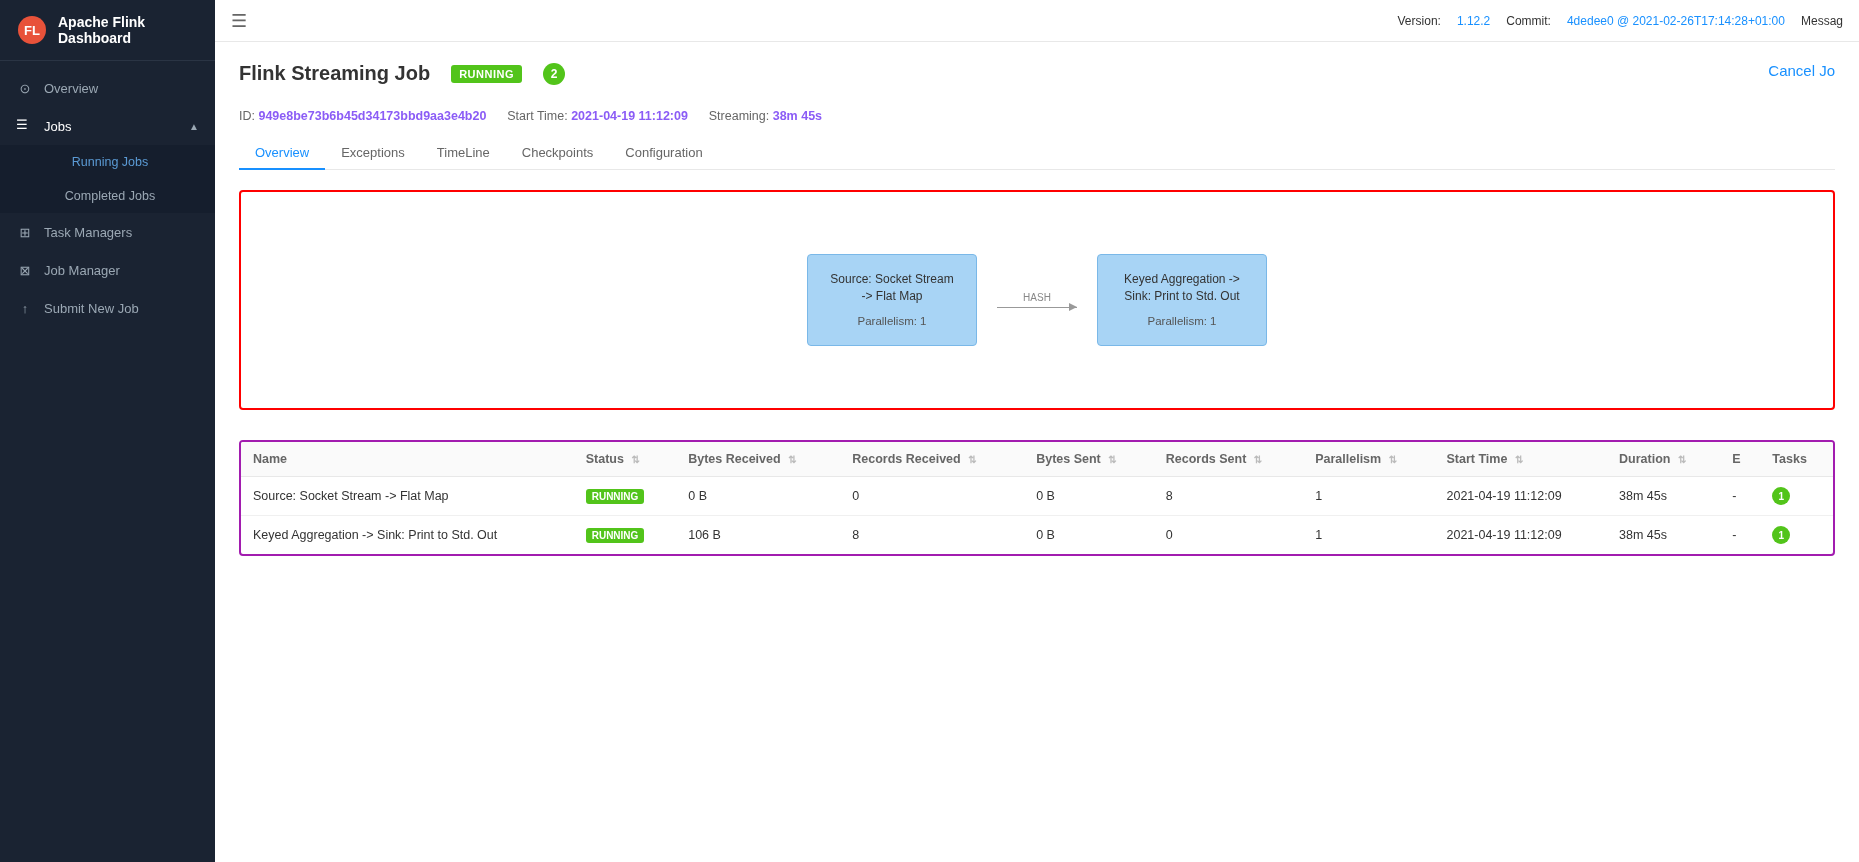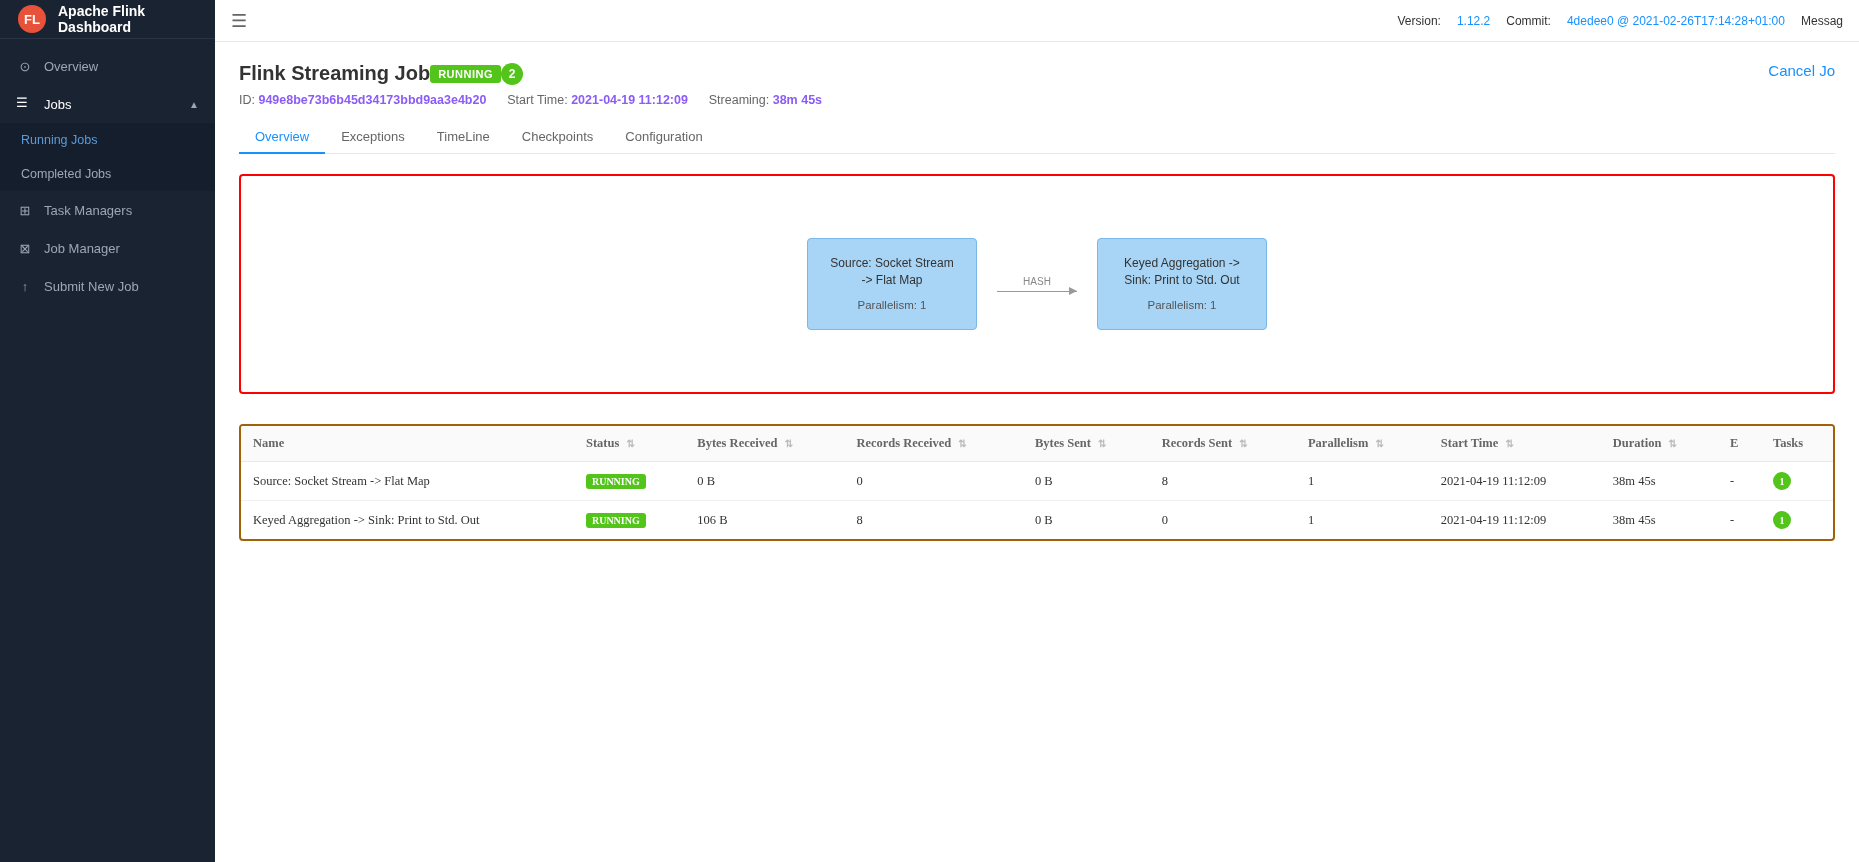--- a/index.html
+++ b/index.html
@@ -12,21 +12,21 @@
       background: #1a2332;
       color: #cdd3d9;
       display: flex;
       flex-direction: column;
       height: 100vh;
       overflow-y: auto;
     }
     .sidebar-logo {
       display: flex;
       align-items: center;
-      padding: 3px 16px;
+      padding: 14px 16px;
       background: #1a2332;
       border-bottom: 1px solid #2a3444;
     }
     .sidebar-logo-icon {
       width: 32px;
       height: 32px;
       margin-right: 10px;
       flex-shrink: 0;
     }
     .sidebar-logo-text {
@@ -39,21 +39,21 @@
       display: flex;
       align-items: center;
       padding: 10px 16px;
       cursor: pointer;
       color: #9ba8b4;
       font-size: 13px;
       transition: background 0.15s;
     }
     .sidebar-item-icon { width: 18px; height: 18px; margin-right: 10px; flex-shrink: 0; display: flex; align-items: center; justify-content: center; }
     .sidebar-submenu { background: #151e2d; }
-    .sidebar-submenu .sidebar-item { padding-left: 21px; font-size: 12.5px; }
+    .sidebar-submenu .sidebar-item { padding-left: 21px; font-size: 12.5px; justify-content: center; }
     .sidebar-submenu .sidebar-item.active-sub { color: #5b9bd5; }
     .jobs-header {
       display: flex;
       align-items: center;
       justify-content: space-between;
       padding: 10px 16px;
       cursor: pointer;
       color: #fff;
       font-size: 13px;
       background: #1a2332;
@@ -93,22 +93,22 @@
       flex: 1;
       overflow-y: auto;
       padding: 20px 24px;
       position: relative;
     }
 
     
     .job-header {
       display: flex;
       align-items: center;
-      gap: 0;
-      margin-bottom: 8px;
+      gap: 21px;
+      margin-bottom: 24px;
       flex-wrap: wrap;
     }
     .job-title { font-size: 20px; font-weight: 600; color: #333; }
     .status-badge {
       background: #52c41a;
       color: #fff;
       font-size: 11px;
       font-weight: 700;
       padding: 3px 8px;
       border-radius: 3px;
@@ -211,24 +211,23 @@
       position: absolute;
       right: 0;
       top: -4px;
       border-left: 8px solid #999;
       border-top: 4px solid transparent;
       border-bottom: 4px solid transparent;
     }
 
     
     .table-section {
-      border: 2px solid #a16207;
+      border: 2px solid #a21caf;
       border-radius: 4px;
       overflow: hidden;
-      font-family: Liberation Serif, serif;
     }
     .data-table {
       width: 100%;
       border-collapse: collapse;
       font-size: 12.5px;
     }
     .data-table thead th {
       background: #fafafa;
       color: #666;
       font-weight: 600;

